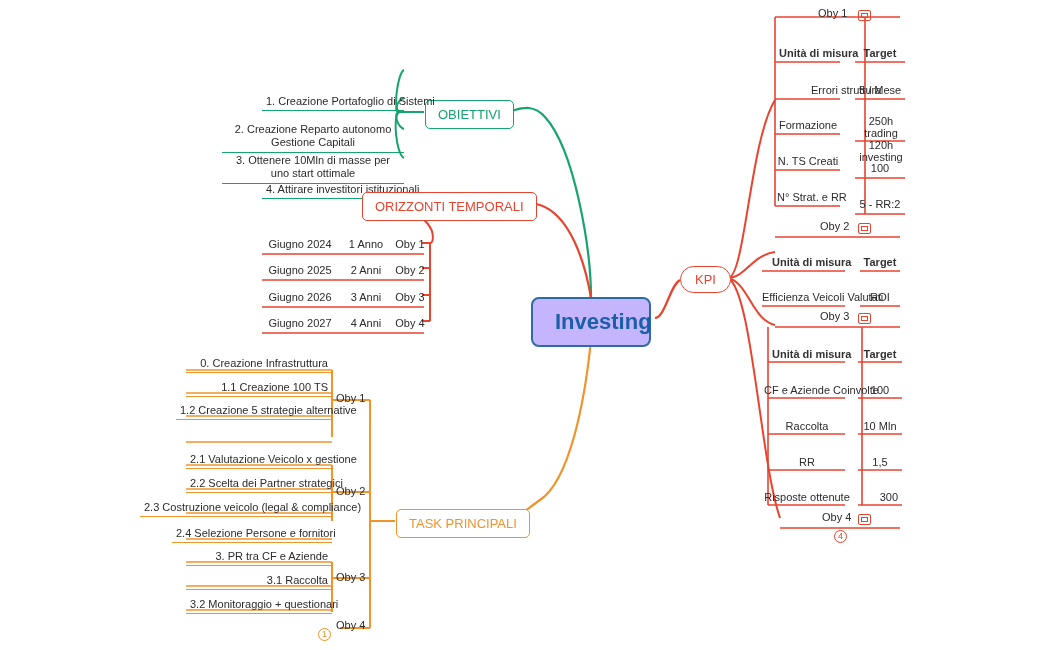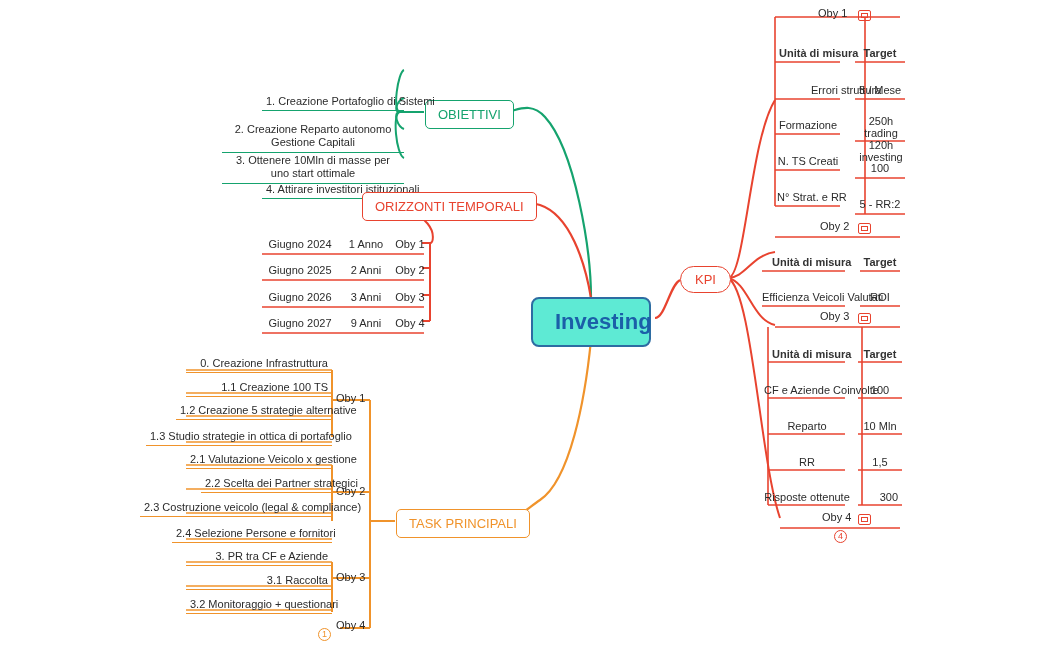--- a/index.html
+++ b/index.html
@@ -29,21 +29,21 @@
   }
   .node {
     position: absolute;
     box-sizing: border-box;
     white-space: nowrap;
   }
   
   .root {
     border: 2px solid #2d6ca2;
     border-radius: 8px;
-    background: #5eead4;
+    background: #c4b5fd;
     color: #1b5fa8;
     font-size: 22px;
     font-weight: bold;
     padding: 10px 22px;
     text-align: center;
   }
   
   .branch-label {
     border: 1.5px solid;
     border-radius: 5px;
@@ -228,34 +228,33 @@
 
   <div class="node leaf plain" style="left:262px; top:262px; width:76px;">Giugno 2025</div>
   <div class="node leaf plain" style="left:340px; top:262px; width:52px;">2 Anni</div>
   <div class="node leaf plain" style="left:390px; top:262px; width:40px;">Oby 2</div>
 
   <div class="node leaf plain" style="left:262px; top:289px; width:76px;">Giugno 2026</div>
   <div class="node leaf plain" style="left:340px; top:289px; width:52px;">3 Anni</div>
   <div class="node leaf plain" style="left:390px; top:289px; width:40px;">Oby 3</div>
 
   <div class="node leaf plain" style="left:262px; top:315px; width:76px;">Giugno 2027</div>
-  <div class="node leaf plain" style="left:340px; top:315px; width:52px;">9 Anni</div>
+  <div class="node leaf plain" style="left:340px; top:315px; width:52px;">4 Anni</div>
   <div class="node leaf plain" style="left:390px; top:315px; width:40px;">Oby 4</div>
 
   <div class="node branch-label branch-orange" style="left:396px; top:509px;">TASK PRINCIPALI</div>
 
   <div class="node tiny-label" style="left:336px; top:392px;">Oby 1</div>
   <div class="node leaf orange rightalign" style="left:186px; top:355px; width:146px;">0. Creazione Infrastruttura</div>
   <div class="node leaf orange rightalign" style="left:186px; top:379px; width:146px;">1.1 Creazione 100 TS</div>
   <div class="node leaf orange rightalign" style="left:176px; top:402px; width:156px;">1.2 Creazione 5 strategie alternative</div>
-  <div class="node leaf orange rightalign" style="left:146px; top:428px; width:186px;">1.3 Studio strategie in ottica di portafoglio</div>
 
   <div class="node tiny-label" style="left:336px; top:485px;">Oby 2</div>
   <div class="node leaf orange rightalign" style="left:186px; top:451px; width:146px;">2.1 Valutazione Veicolo x gestione</div>
-  <div class="node leaf orange rightalign" style="left:186px; top:475px; width:146px;margin-left:15px;">2.2 Scelta dei Partner strategici</div>
+  <div class="node leaf orange rightalign" style="left:186px; top:475px; width:146px;">2.2 Scelta dei Partner strategici</div>
   <div class="node leaf orange rightalign" style="left:140px; top:499px; width:192px;">2.3 Costruzione veicolo (legal &amp; compliance)</div>
   <div class="node leaf orange rightalign" style="left:172px; top:525px; width:160px;">2.4 Selezione Persone e fornitori</div>
 
   <div class="node tiny-label" style="left:336px; top:571px;">Oby 3</div>
   <div class="node leaf orange rightalign" style="left:186px; top:548px; width:146px;">3. PR tra CF e Aziende</div>
   <div class="node leaf orange rightalign" style="left:186px; top:572px; width:146px;">3.1 Raccolta</div>
   <div class="node leaf orange rightalign" style="left:186px; top:596px; width:146px;">3.2 Monitoraggio + questionari</div>
 
   <div class="node tiny-label" style="left:336px; top:619px;">Oby 4</div>
   <div class="circle-badge circle-orange" style="left:318px; top:628px;">1</div>
@@ -291,21 +290,21 @@
 
   <div class="node tiny-label" style="left:820px; top:310px;">Oby 3</div>
   <div class="collapse-icon" style="left:858px; top:313px;"></div>
 
   <div class="node leaf bold" style="left:768px; top:346px; width:78px; text-align:center;">Unità di misura</div>
   <div class="node leaf bold" style="left:858px; top:346px; width:44px; text-align:center;">Target</div>
 
   <div class="node leaf plain" style="left:760px; top:382px; width:94px; text-align:center;">CF e Aziende Coinvolte</div>
   <div class="node leaf plain" style="left:858px; top:382px; width:44px; text-align:center;">100</div>
 
-  <div class="node leaf plain" style="left:768px; top:418px; width:78px; text-align:center;">Reparto</div>
+  <div class="node leaf plain" style="left:768px; top:418px; width:78px; text-align:center;">Raccolta</div>
   <div class="node leaf plain" style="left:858px; top:418px; width:44px; text-align:center;">10 Mln</div>
 
   <div class="node leaf plain" style="left:768px; top:454px; width:78px; text-align:center;">RR</div>
   <div class="node leaf plain" style="left:858px; top:454px; width:44px; text-align:center;">1,5</div>
 
   <div class="node leaf plain" style="left:760px; top:489px; width:94px; text-align:center;">Risposte ottenute</div>
   <div class="node leaf plain" style="left:858px; top:489px; width:44px; text-align:right;">300</div>
 
   <div class="node tiny-label" style="left:822px; top:511px;">Oby 4</div>
   <div class="collapse-icon" style="left:858px; top:514px;"></div>

